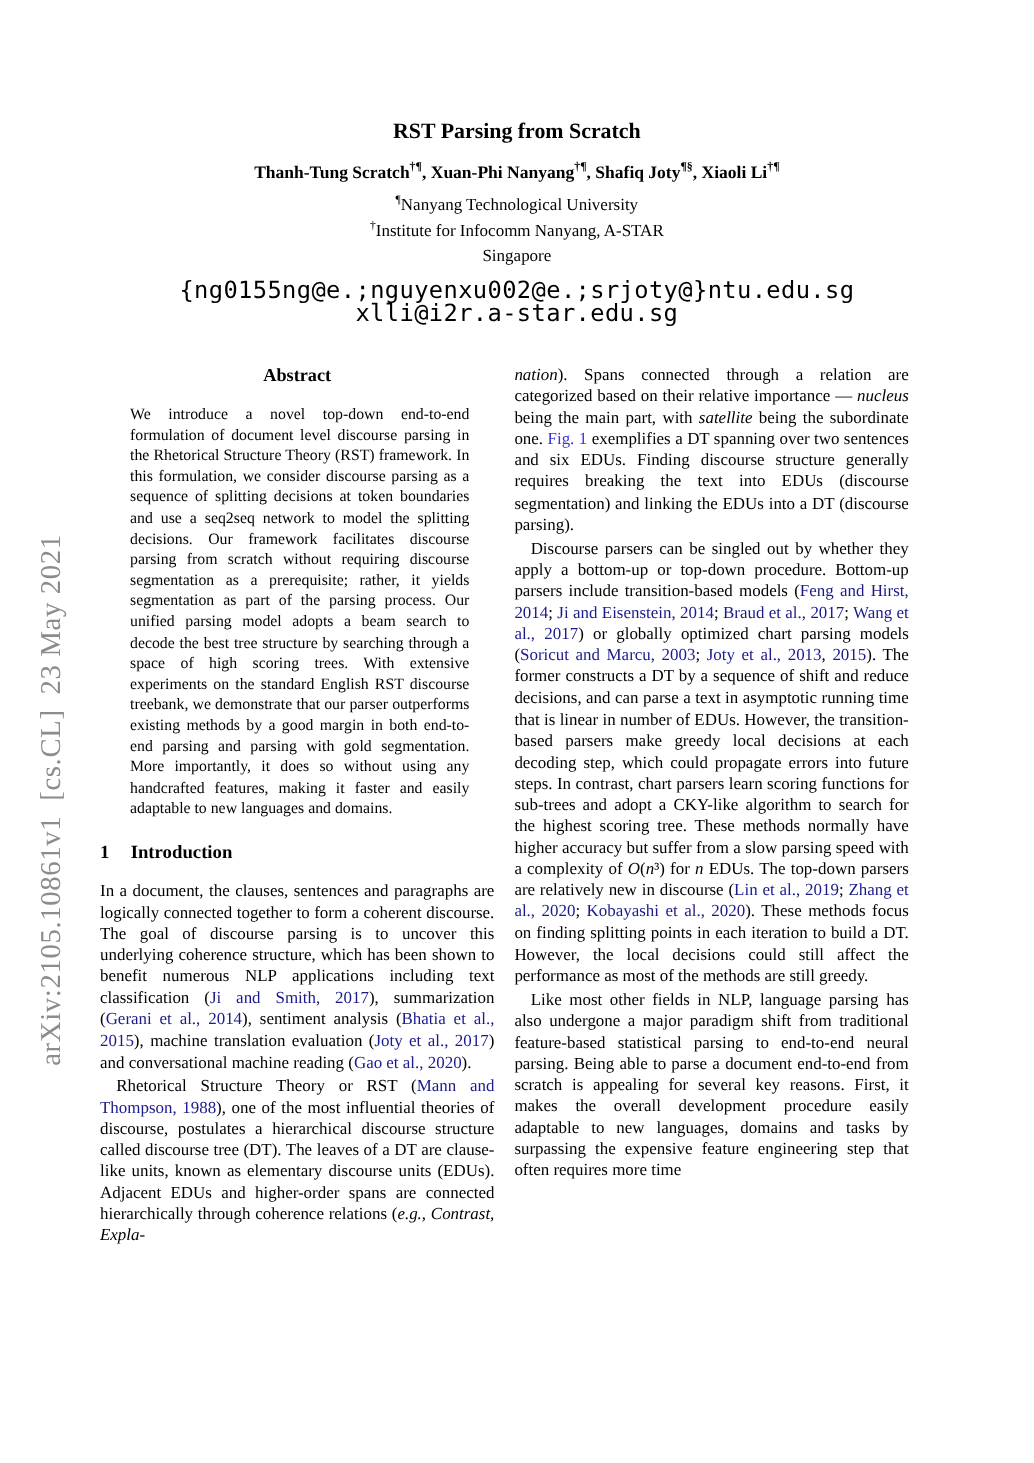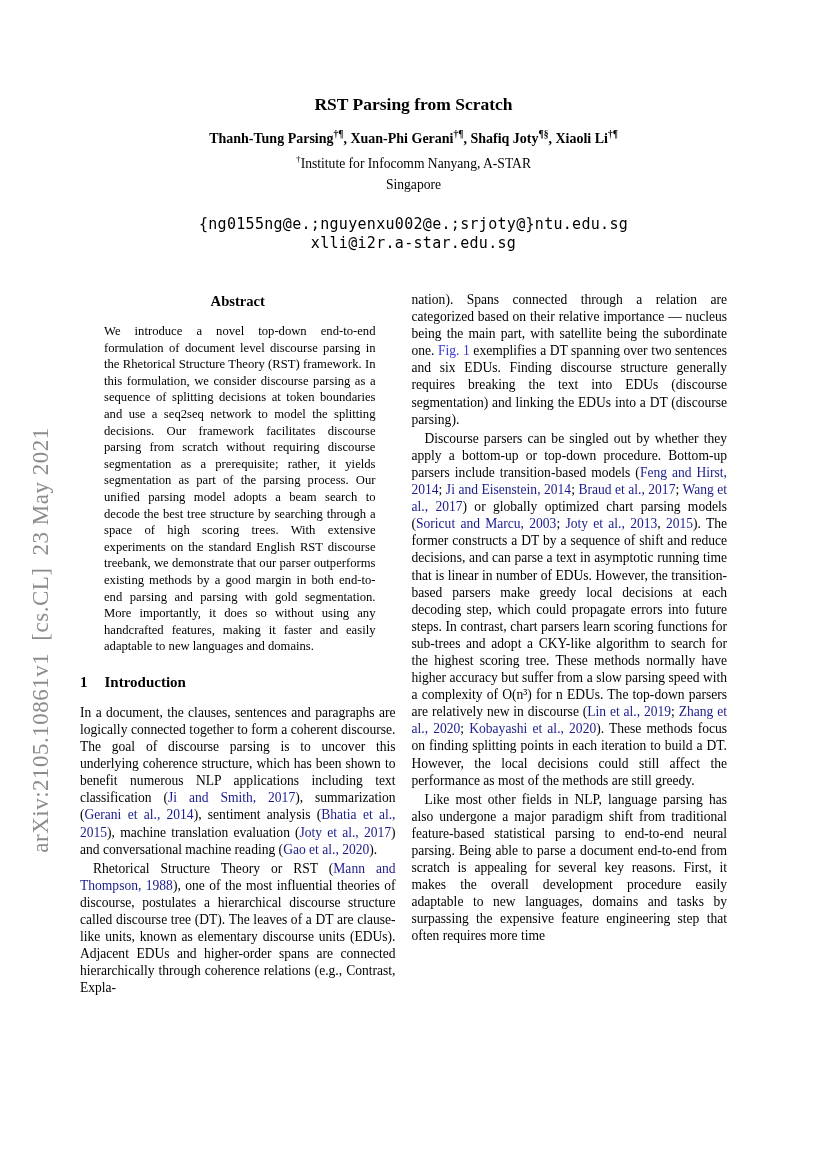--- a/index.html
+++ b/index.html
@@ -20,21 +20,21 @@
     white-space:nowrap;
     font-size:23px;
     color:var(--watermark,#8c8c8c);
     letter-spacing:0.5px;
   }
   
   .head { position:absolute; top:94px; left:0; width:100%; text-align:center; }
   .title { font-size:17.5px; font-weight:bold; margin:0 0 16px 0; }
   .authors { font-size:14px; font-weight:bold; margin-bottom:7px; }
   .affil { font-size:13.6px; line-height:20.5px; }
-  .emails { margin-top:20px; font-family:"DejaVu Sans Mono","Liberation Mono",monospace; font-size:15px; line-height:19px; letter-spacing:0.3px; }
+  .emails { margin-top:7px; font-family:"DejaVu Sans Mono","Liberation Mono",monospace; font-size:19px; line-height:19px; letter-spacing:0.3px; }
   .sup { font-size:68%; vertical-align:super; line-height:0; }
   
   .columns {
     position:absolute; top:291px; left:80px;
     width:647px;
     display:flex; gap:16px;
   }
   .col { width:316px; }
   .abstract-heading { font-size:14.6px; font-weight:bold; text-align:center; margin:2px 0 13px 0; }
   .abstract-body {
@@ -42,32 +42,33 @@
     text-align:justify;
     margin:0 20px 0 24px;
   }
   .sec-heading { font-size:15px; font-weight:bold; margin:19px 0 13px 0; }
   .sec-num { margin-right:17px; }
   .body { font-size:13.55px; line-height:17.1px; text-align:justify; margin:0; }
   .body.indent { text-indent:13px; }
   .body + .body { margin-top:2px; }
   .cite { color:var(--cite,#1a1a8c); }
   .ref { color:var(--ref,#3636d3); }
-  .i { }
+  .i { font-style:italic; }
 </style>
 </head>
 <body>
 
 <div class="page">
 
   <div class="watermark">arXiv:2105.10861v1 [cs.CL] 23 May 2021</div>
 
   <div class="head">
     <h1 class="title">RST Parsing from Scratch</h1>
-    <div class="authors"><span>Thanh-Tung Parsing</span><span class="sup">†¶</span><span>, </span><span>Xuan-Phi Gerani</span><span class="sup">†¶</span><span>, </span><span>Shafiq Joty</span><span class="sup">¶§</span><span>, </span><span>Xiaoli Li</span><span class="sup">†¶</span></div>
+    <div class="authors"><span>Thanh-Tung Scratch</span><span class="sup">†¶</span><span>, </span><span>Xuan-Phi Nanyang</span><span class="sup">†¶</span><span>, </span><span>Shafiq Joty</span><span class="sup">¶§</span><span>, </span><span>Xiaoli Li</span><span class="sup">†¶</span></div>
+    <div class="affil"><span class="sup">¶</span><span>Nanyang Technological University</span></div>
     <div class="affil"><span class="sup">†</span><span>Institute for Infocomm Nanyang, A-STAR</span></div>
     <div class="affil"><span>Singapore</span></div>
     <div class="emails">
       <div>{ng0155ng@e.;nguyenxu002@e.;srjoty@}ntu.edu.sg</div>
       <div>xlli@i2r.a-star.edu.sg</div>
     </div>
   </div>
 
   <div class="columns">
     <div class="col">

